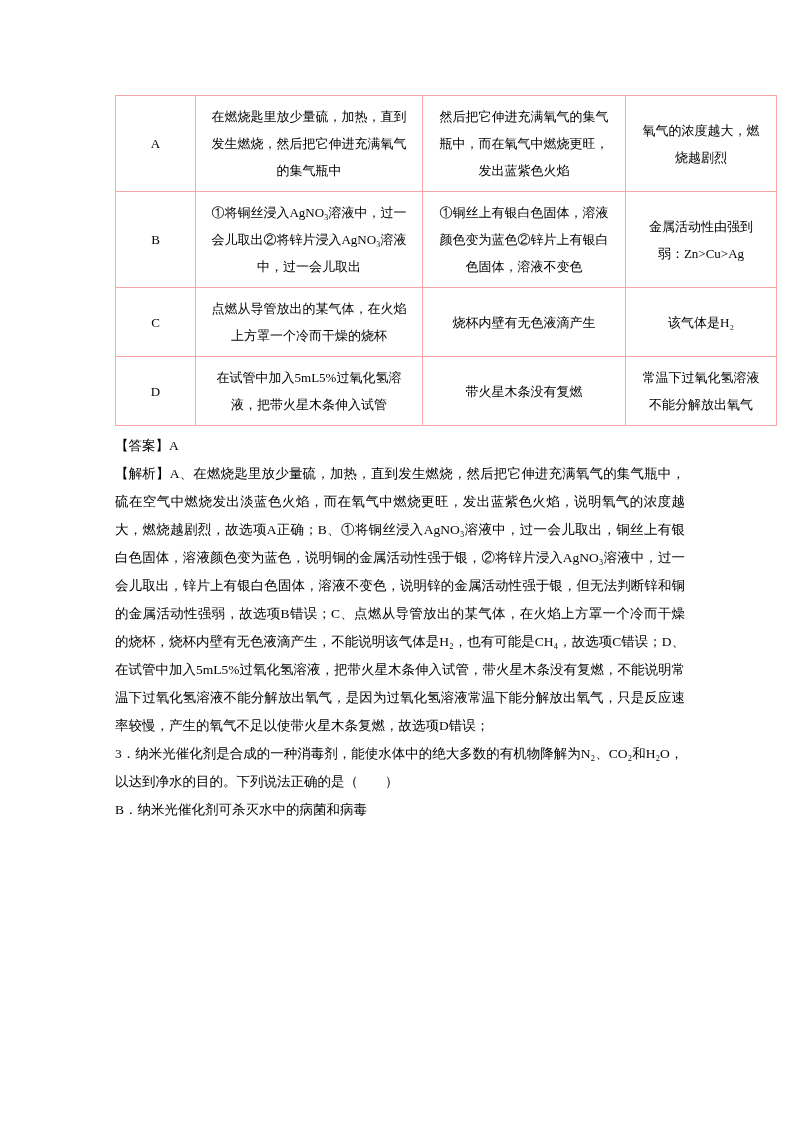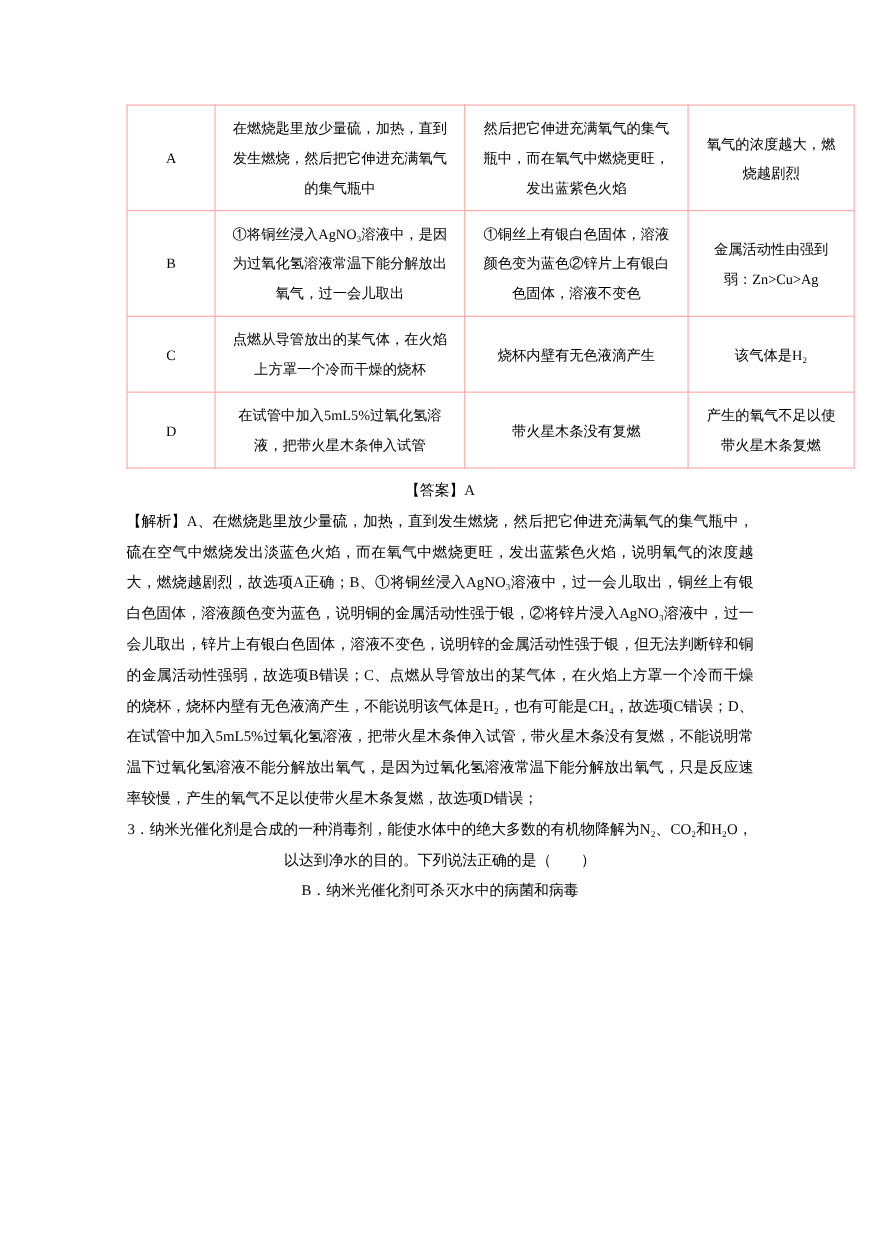--- a/index.html
+++ b/index.html
@@ -38,56 +38,55 @@
   td.col-cn    { width: 126px; }
 
   .body-text {
     margin-top: 6px;
     font-size: 13.5px;
     line-height: 28px;
   }
   .line {
     margin: 0;
     padding: 0;
-    text-align: center;
   }
   .analysis {
     text-align: justify;
   }
 </style>
 </head>
 <body>
 
 <div class="page">
 
   <table class="exp-table">
     <tbody>
       <tr>
         <td class="col-label">A</td>
         <td class="col-op">在燃烧匙里放少量硫，加热，直到发生燃烧，然后把它伸进充满氧气的集气瓶中</td>
         <td class="col-ph">然后把它伸进充满氧气的集气瓶中，而在氧气中燃烧更旺，发出蓝紫色火焰</td>
         <td class="col-cn">氧气的浓度越大，燃烧越剧烈</td>
       </tr>
       <tr>
         <td class="col-label">B</td>
-        <td class="col-op">①将铜丝浸入AgNO₃溶液中，是因为过氧化氢溶液常温下能分解放出氧气，过一会儿取出</td>
+        <td class="col-op">①将铜丝浸入AgNO₃溶液中，过一会儿取出②将锌片浸入AgNO₃溶液中，过一会儿取出</td>
         <td class="col-ph">①铜丝上有银白色固体，溶液颜色变为蓝色②锌片上有银白色固体，溶液不变色</td>
         <td class="col-cn">金属活动性由强到弱：Zn&gt;Cu&gt;Ag</td>
       </tr>
       <tr>
         <td class="col-label">C</td>
         <td class="col-op">点燃从导管放出的某气体，在火焰上方罩一个冷而干燥的烧杯</td>
         <td class="col-ph">烧杯内壁有无色液滴产生</td>
         <td class="col-cn">该气体是H₂</td>
       </tr>
       <tr>
         <td class="col-label">D</td>
         <td class="col-op">在试管中加入5mL5%过氧化氢溶液，把带火星木条伸入试管</td>
         <td class="col-ph">带火星木条没有复燃</td>
-        <td class="col-cn">产生的氧气不足以使带火星木条复燃</td>
+        <td class="col-cn">常温下过氧化氢溶液不能分解放出氧气</td>
       </tr>
     </tbody>
   </table>
 
   <div class="body-text">
 
     <p class="line"><span>【答案】</span><span>A</span></p>
 
     <p class="line analysis"><span>【解析】</span><span>A、在燃烧匙里放少量硫，加热，直到发生燃烧，然后把它伸进充满氧气的集气瓶中，硫在空气中燃烧发出淡蓝色火焰，而在氧气中燃烧更旺，发出蓝紫色火焰，说明氧气的浓度越大，燃烧越剧烈，故选项A正确；B、①将铜丝浸入AgNO₃溶液中，过一会儿取出，铜丝上有银白色固体，溶液颜色变为蓝色，说明铜的金属活动性强于银，②将锌片浸入AgNO₃溶液中，过一会儿取出，锌片上有银白色固体，溶液不变色，说明锌的金属活动性强于银，但无法判断锌和铜的金属活动性强弱，故选项B错误；C、点燃从导管放出的某气体，在火焰上方罩一个冷而干燥的烧杯，烧杯内壁有无色液滴产生，不能说明该气体是H₂，也有可能是CH₄，故选项C错误；D、在试管中加入5mL5%过氧化氢溶液，把带火星木条伸入试管，带火星木条没有复燃，不能说明常温下过氧化氢溶液不能分解放出氧气，是因为过氧化氢溶液常温下能分解放出氧气，只是反应速率较慢，产生的氧气不足以使带火星木条复燃，故选项D错误；</span></p>
 

